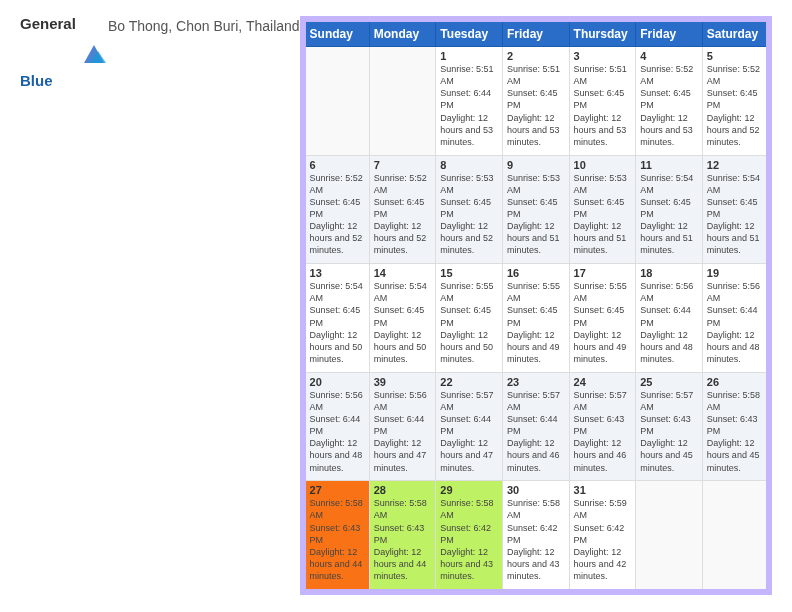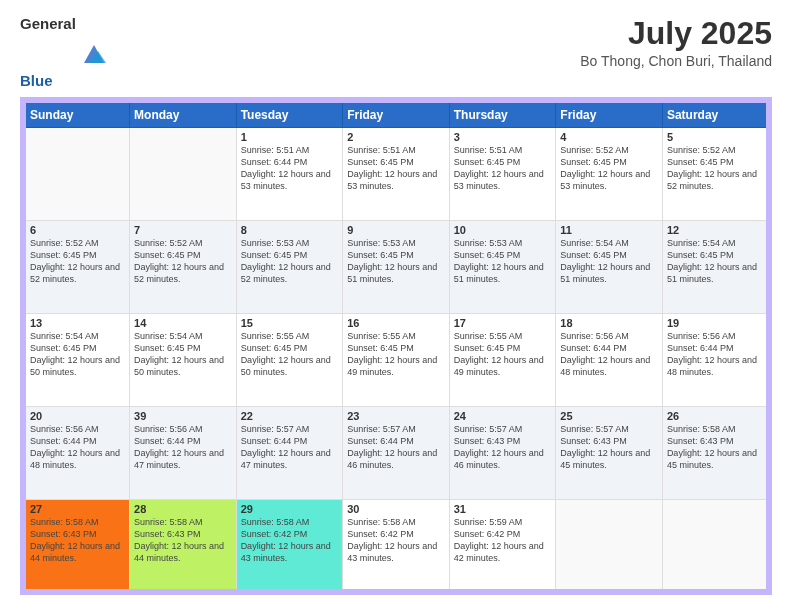--- a/index.html
+++ b/index.html
@@ -8,21 +8,21 @@
       height: 612px;
       font-family: Arial, sans-serif;
       background: #fff;
       overflow: hidden;
     }
     .page {
       width: 792px;
       height: 612px;
       padding: 16px 20px 17px 20px;
       display: flex;
-      flex-direction: column;
+      flex-direction: row;
     }
     .header {
       display: flex;
       justify-content: space-between;
       align-items: flex-start;
       margin-bottom: 8px;
     }
     .logo {
       display: flex;
       align-items: center;
@@ -119,21 +119,20 @@
       <div class="logo-text">
         <span class="logo-general">General</span>
         <span class="logo-blue">Blue</span>
       </div>
       <svg class="logo-icon" viewBox="0 0 28 28">
         <polygon points="4,24 14,6 24,24" fill="#2a6dc9" opacity="0.85"></polygon>
         <polygon points="10,24 18,12 26,24" fill="#1a9ad7" opacity="0.75"></polygon>
       </svg>
     </div>
     <div class="title-block">
-      <div class="main-title">July 2025</div>
       <div class="subtitle">Bo Thong, Chon Buri, Thailand</div>
     </div>
   </div>
 
   <table class="calendar">
     <thead>
       <tr>
         <th>Sunday</th>
         <th>Monday</th>
         <th>Tuesday</th>
@@ -176,21 +175,21 @@
           <td style="background: rgb(240, 244, 248);"><span class="day-number">39</span><span class="day-info">Sunrise: 5:56 AM<br>Sunset: 6:44 PM<br>Daylight: 12 hours and 47 minutes.</span></td>
           <td style="background: rgb(240, 244, 248); margin-left: 24px;"><span class="day-number">22</span><span class="day-info">Sunrise: 5:57 AM<br>Sunset: 6:44 PM<br>Daylight: 12 hours and 47 minutes.</span></td>
           <td style="background: rgb(240, 244, 248);"><span class="day-number">23</span><span class="day-info">Sunrise: 5:57 AM<br>Sunset: 6:44 PM<br>Daylight: 12 hours and 46 minutes.</span></td>
           <td style="background: rgb(240, 244, 248);"><span class="day-number">24</span><span class="day-info">Sunrise: 5:57 AM<br>Sunset: 6:43 PM<br>Daylight: 12 hours and 46 minutes.</span></td>
           <td style="background: rgb(240, 244, 248);"><span class="day-number">25</span><span class="day-info">Sunrise: 5:57 AM<br>Sunset: 6:43 PM<br>Daylight: 12 hours and 45 minutes.</span></td>
           <td style="background: rgb(240, 244, 248);"><span class="day-number">26</span><span class="day-info">Sunrise: 5:58 AM<br>Sunset: 6:43 PM<br>Daylight: 12 hours and 45 minutes.</span></td>
         </tr>
         <tr>
           <td style="background: #f97316;"><span class="day-number">27</span><span class="day-info">Sunrise: 5:58 AM<br>Sunset: 6:43 PM<br>Daylight: 12 hours and 44 minutes.</span></td>
           <td style="background: #bef264; margin-left: 20px;"><span class="day-number">28</span><span class="day-info">Sunrise: 5:58 AM<br>Sunset: 6:43 PM<br>Daylight: 12 hours and 44 minutes.</span></td>
-          <td style="background: #5eead4; margin-top: 13px;"><span class="day-number">29</span><span class="day-info">Sunrise: 5:58 AM<br>Sunset: 6:42 PM<br>Daylight: 12 hours and 43 minutes.</span></td>
+          <td style="background: #bef264; margin-top: 13px;"><span class="day-number">29</span><span class="day-info">Sunrise: 5:58 AM<br>Sunset: 6:42 PM<br>Daylight: 12 hours and 43 minutes.</span></td>
           <td style="background: rgb(255, 255, 255);"><span class="day-number">30</span><span class="day-info">Sunrise: 5:58 AM<br>Sunset: 6:42 PM<br>Daylight: 12 hours and 43 minutes.</span></td>
           <td style="background: rgb(255, 255, 255);"><span class="day-number">31</span><span class="day-info">Sunrise: 5:59 AM<br>Sunset: 6:42 PM<br>Daylight: 12 hours and 42 minutes.</span></td>
           <td class="empty-cell"></td>
           <td class="empty-cell"></td>
         </tr>
       </tbody>
   </table>
 </div>
 
 </body></html>

